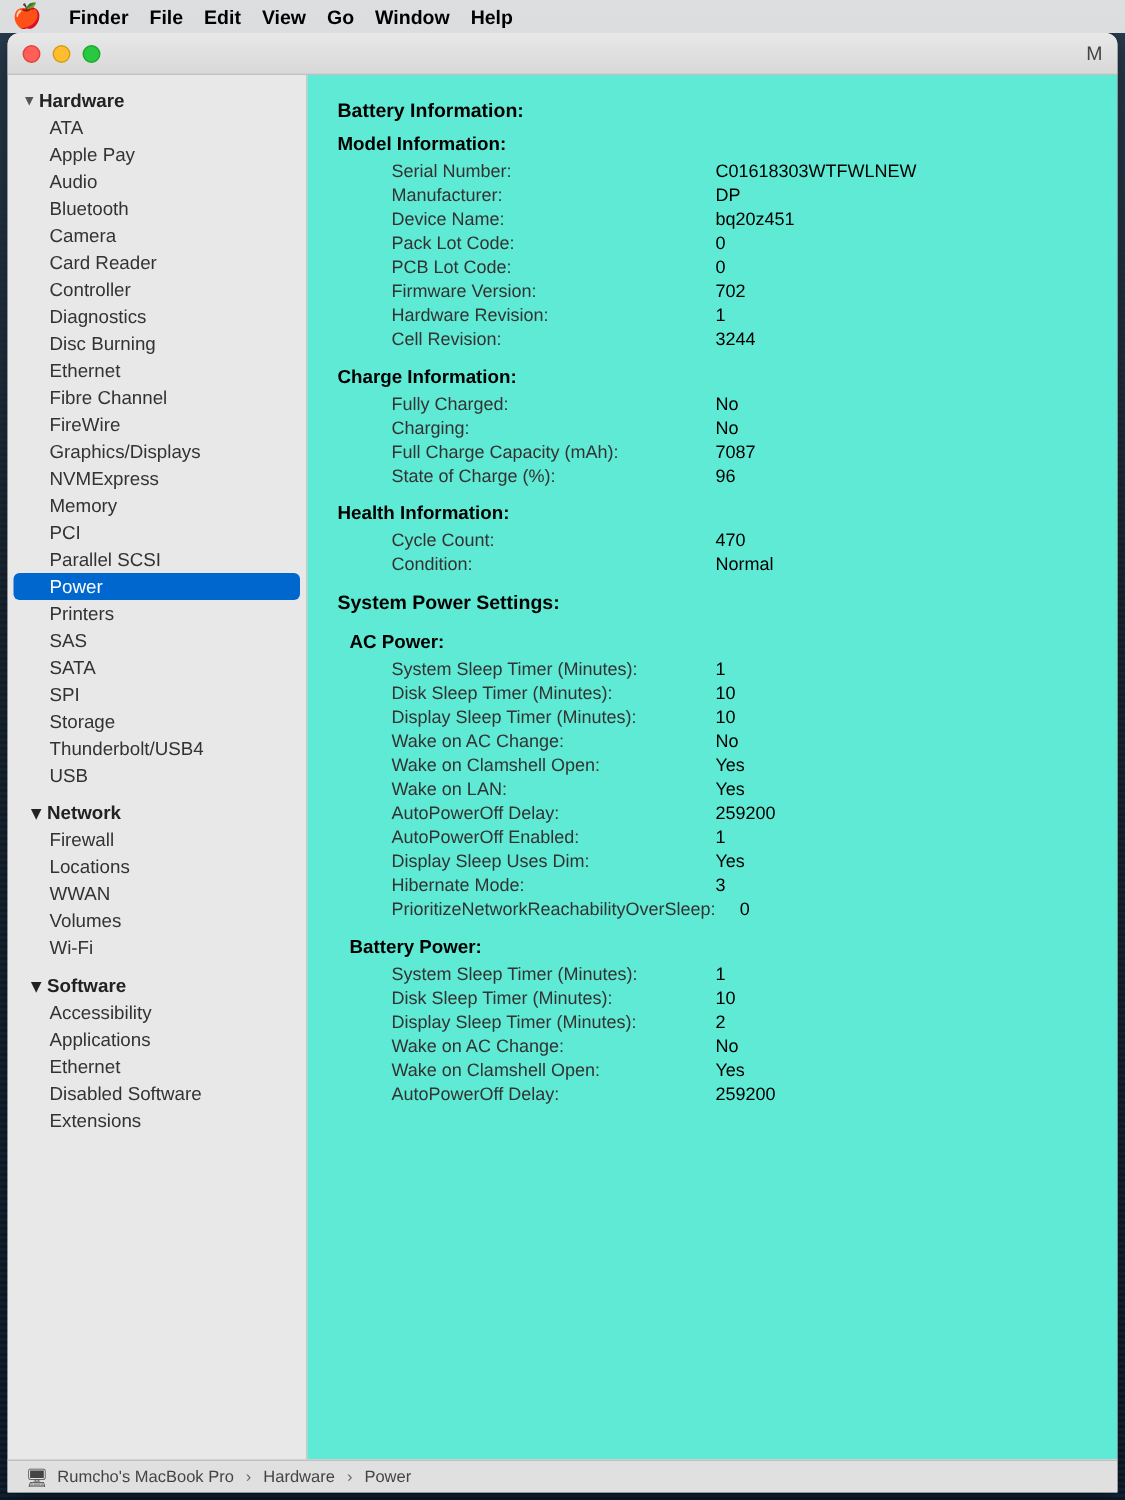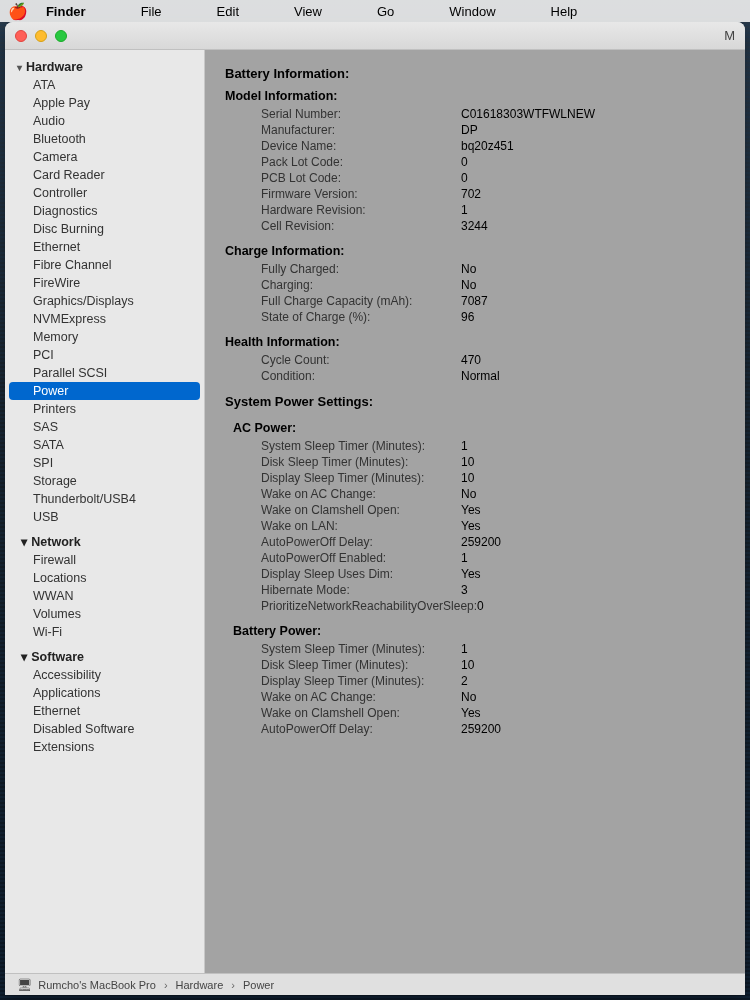--- a/index.html
+++ b/index.html
@@ -56,22 +56,21 @@
       margin-right: 4px;
     }
 
     .menu-bar-item {
       font-weight: 600;
       font-size: 13px;
       color: #000;
     }
 
     .menu-bar-item.regular {
-      font-weight: 400;
-      margin-left: 41px;
+      font-weight: 700;
     }
 
     
     .window {
       position: absolute;
       top: 22px;
       left: 5px;
       right: 5px;
       bottom: 5px;
       background: #ececec;
@@ -169,21 +168,21 @@
       color: #222;
       display: flex;
       align-items: center;
       gap: 4px;
       margin-top: 6px;
     }
 
     
     .main-content {
       flex: 1;
-      background: #a3a3a3;
+      background: #5eead4;
       overflow-y: auto;
       padding: 16px 20px;
       font-size: 12.5px;
     }
 
     .section-title {
       font-weight: 700;
       font-size: 13px;
       margin-bottom: 8px;
       color: #000;
@@ -211,20 +210,21 @@
       min-width: 200px;
       color: #333;
     }
 
     .info-value {
       color: #000;
     }
 
     .info-row.level2 {
       padding-left: 36px;
+      gap: 16px;
     }
 
     
     .status-bar {
       height: 22px;
       background: #e0e0e0;
       border-top: 1px solid #c0c0c0;
       display: flex;
       align-items: center;
       padding: 0 12px;

